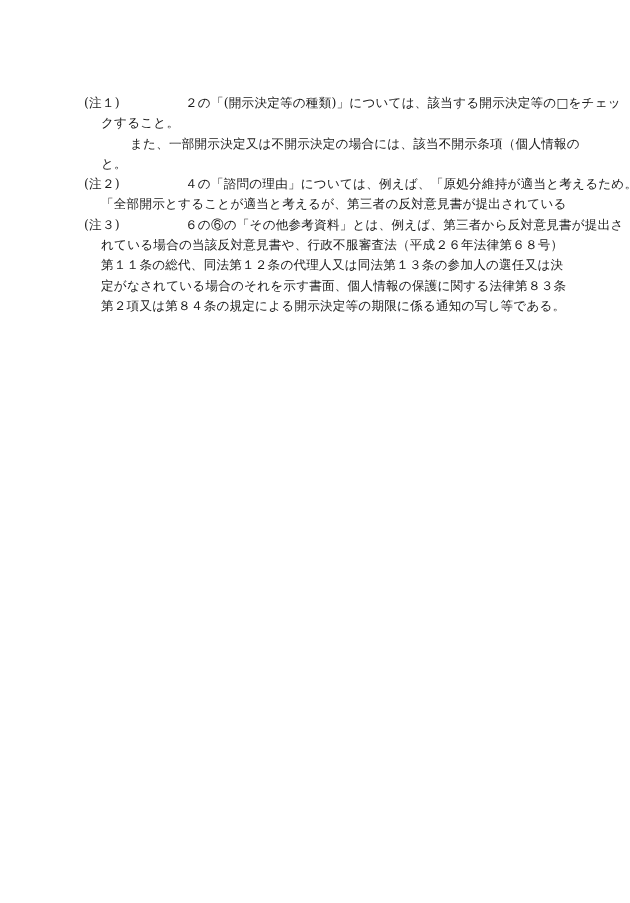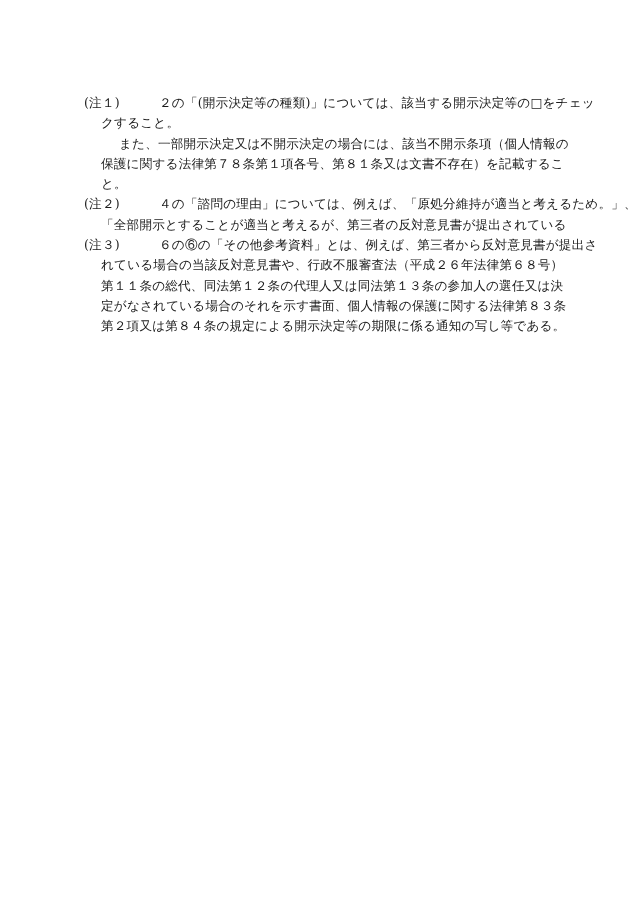--- a/index.html
+++ b/index.html
@@ -40,38 +40,37 @@
       left: 0;
       top: 0;
       white-space: nowrap;
     }
     .line {
       display: block;
       white-space: nowrap;
       margin-left: 17px;
     }
     .line.first {
-      margin-left: 75px;
+      margin-left: 101px;
     }
     .line.para {
-      margin-left: 35px;
+      margin-left: 46px;
     }
   </style>
 </head>
 <body>
 
 <div class="page">
   <div class="notes">
 
     <div class="note">
       <span class="note-label">(注１)</span>
       <span class="line first">２の「(開示決定等の種類)」については、該当する開示決定等の□をチェッ</span>
       <span class="line">クすること。</span>
       <span class="line para">また、一部開示決定又は不開示決定の場合には、該当不開示条項（個人情報の</span>
-      <span class="line">保護に関する法律第７８条第１項各号、第８１条又は文書不存在）を記載するこ</span>
       <span class="line">と。</span>
     </div>
 
     <div class="note">
       <span class="note-label">(注２)</span>
       <span class="line first">４の「諮問の理由」については、例えば、「原処分維持が適当と考えるため。」、</span>
       <span class="line">「全部開示とすることが適当と考えるが、第三者の反対意見書が提出されている</span>
     </div>
 
     <div class="note">

